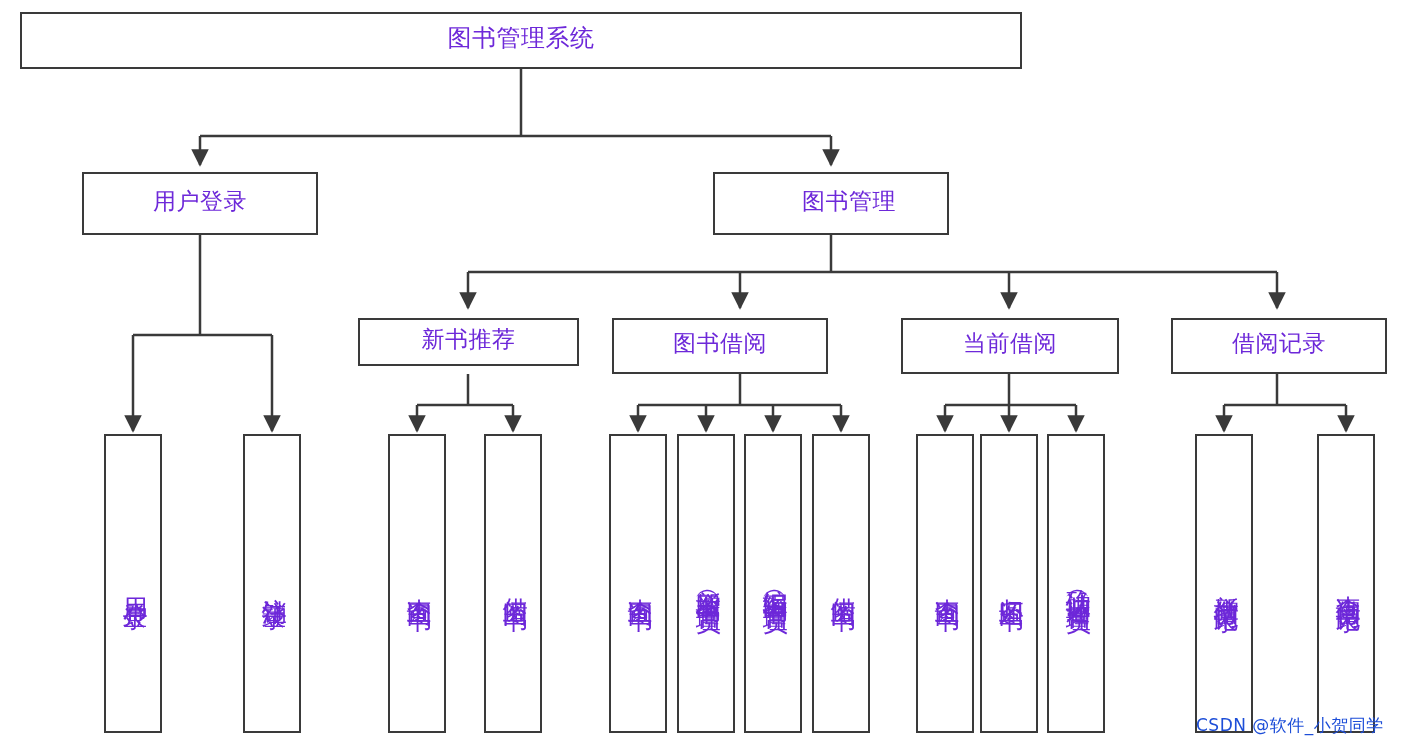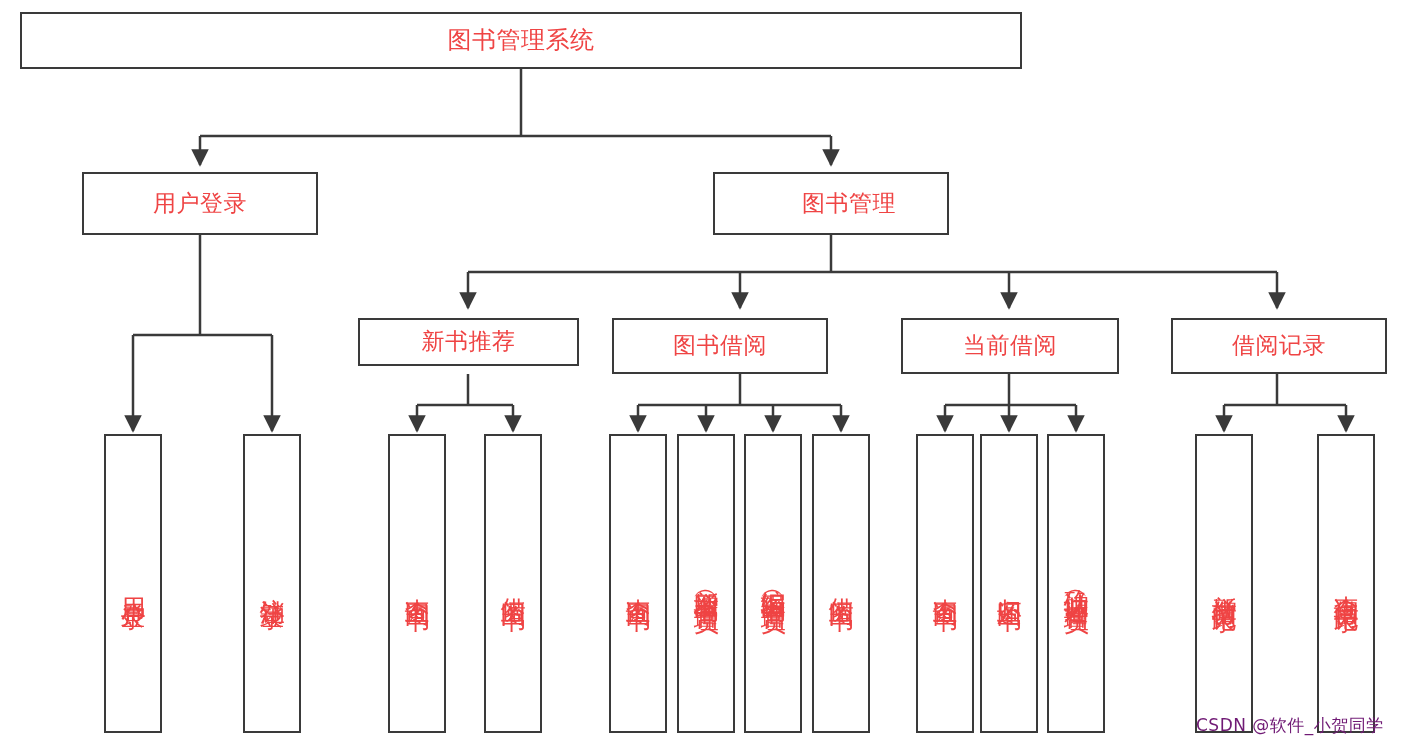--- a/index.html
+++ b/index.html
@@ -24,21 +24,22 @@
     pointer-events: none;
   }
   .node {
     position: absolute;
     box-sizing: border-box;
     border: 2.5px solid #3a3a3a;
     background: #ffffff;
     display: flex;
     align-items: center;
     justify-content: center;
-    color: #ef4444;
+    color: #6d28d9;
+    font-family: Liberation Mono, monospace;
   }
   .node-h {
     font-size: 23px;
     line-height: 1.1;
     letter-spacing: 0.5px;
     white-space: nowrap;
   }
   .node-v {
     writing-mode: vertical-rl;
     text-orientation: upright;
@@ -49,21 +50,21 @@
     padding: 4px 0;
   }
   .root {
     font-size: 24px;
   }
   #watermark {
     position: absolute;
     left: 1196px;
     top: 714px;
     font-size: 17px;
-    color: #701a75;
+    color: #1d4ed8;
     white-space: nowrap;
     letter-spacing: 0.5px;
     font-family: "DejaVu Sans", "Liberation Sans", sans-serif;
   }
 </style>
 </head>
 <body>
 
 <div id="canvas">
 

